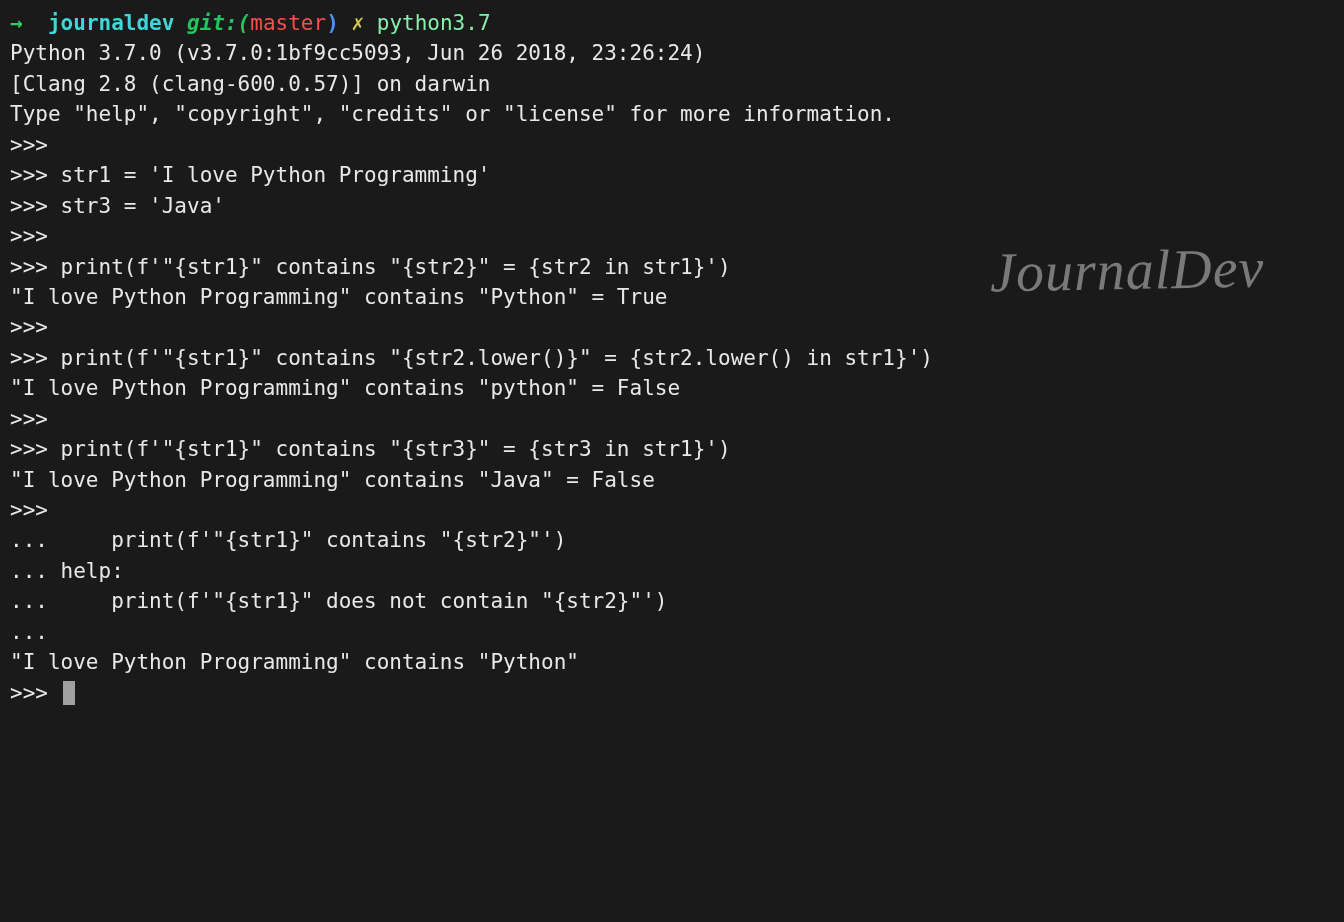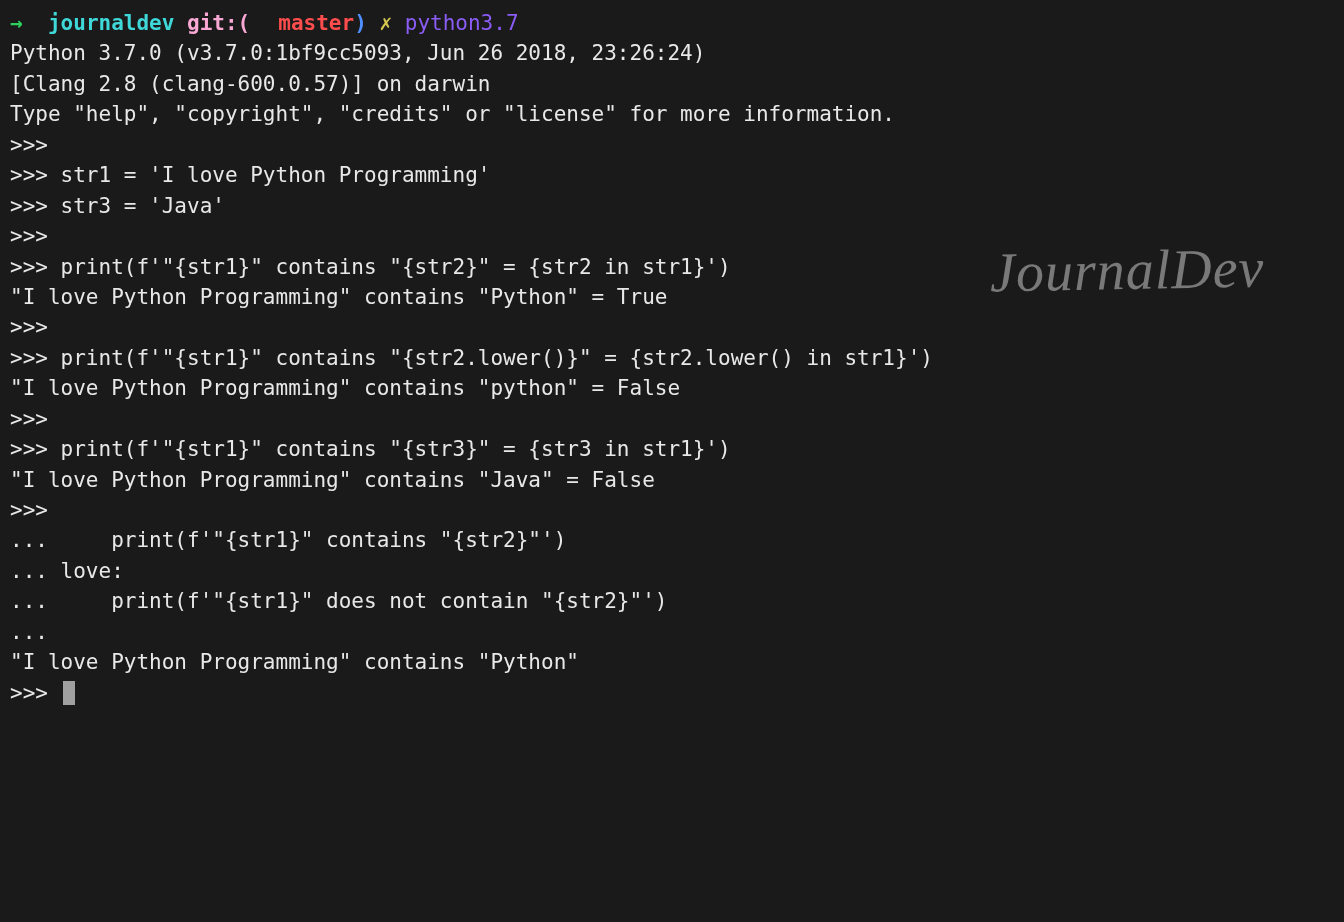--- a/index.html
+++ b/index.html
@@ -24,38 +24,38 @@
     }
     .arrow {
       color: #2fcf5e;
       font-weight: bold;
     }
     .dir {
       color: #3fd7d7;
       font-weight: bold;
     }
     .git-prefix {
-      color: #f9a8d4;
+      color: #22c55e;
       font-weight: bold;
+      font-style: italic;
     }
     .branch {
       color: #ff4d4d;
-      font-weight: bold;
-      margin-left: 28px;
+      font-weight: normal;
     }
     .closeparen {
       color: #4f8fff;
       font-weight: bold;
     }
     .x {
       color: #d7c84f;
       font-weight: bold;
     }
     .cmd {
-      color: #8b5cf6;
+      color: #86efac;
     }
     .cursor {
       display: inline-block;
       width: 12px;
       height: 24px;
       background: #a0a0a0;
       vertical-align: text-bottom;
       margin-left: 2px;
     }
     .watermark {
@@ -87,20 +87,20 @@
   <div class="line">&gt;&gt;&gt; print(f'"{str1}" contains "{str2}" = {str2 in str1}')</div>
   <div class="line">"I love Python Programming" contains "Python" = True</div>
   <div class="line">&gt;&gt;&gt; </div>
   <div class="line">&gt;&gt;&gt; print(f'"{str1}" contains "{str2.lower()}" = {str2.lower() in str1}')</div>
   <div class="line">"I love Python Programming" contains "python" = False</div>
   <div class="line">&gt;&gt;&gt; </div>
   <div class="line">&gt;&gt;&gt; print(f'"{str1}" contains "{str3}" = {str3 in str1}')</div>
   <div class="line">"I love Python Programming" contains "Java" = False</div>
   <div class="line">&gt;&gt;&gt; </div>
   <div class="line">...     print(f'"{str1}" contains "{str2}"')</div>
-  <div class="line">... love:</div>
+  <div class="line">... help:</div>
   <div class="line">...     print(f'"{str1}" does not contain "{str2}"')</div>
   <div class="line">... </div>
   <div class="line">"I love Python Programming" contains "Python"</div>
   <div class="line"><span>&gt;&gt;&gt; </span><span class="cursor"></span></div>
 </div>
 
 <div class="watermark">JournalDev</div>
 
 </body></html>

